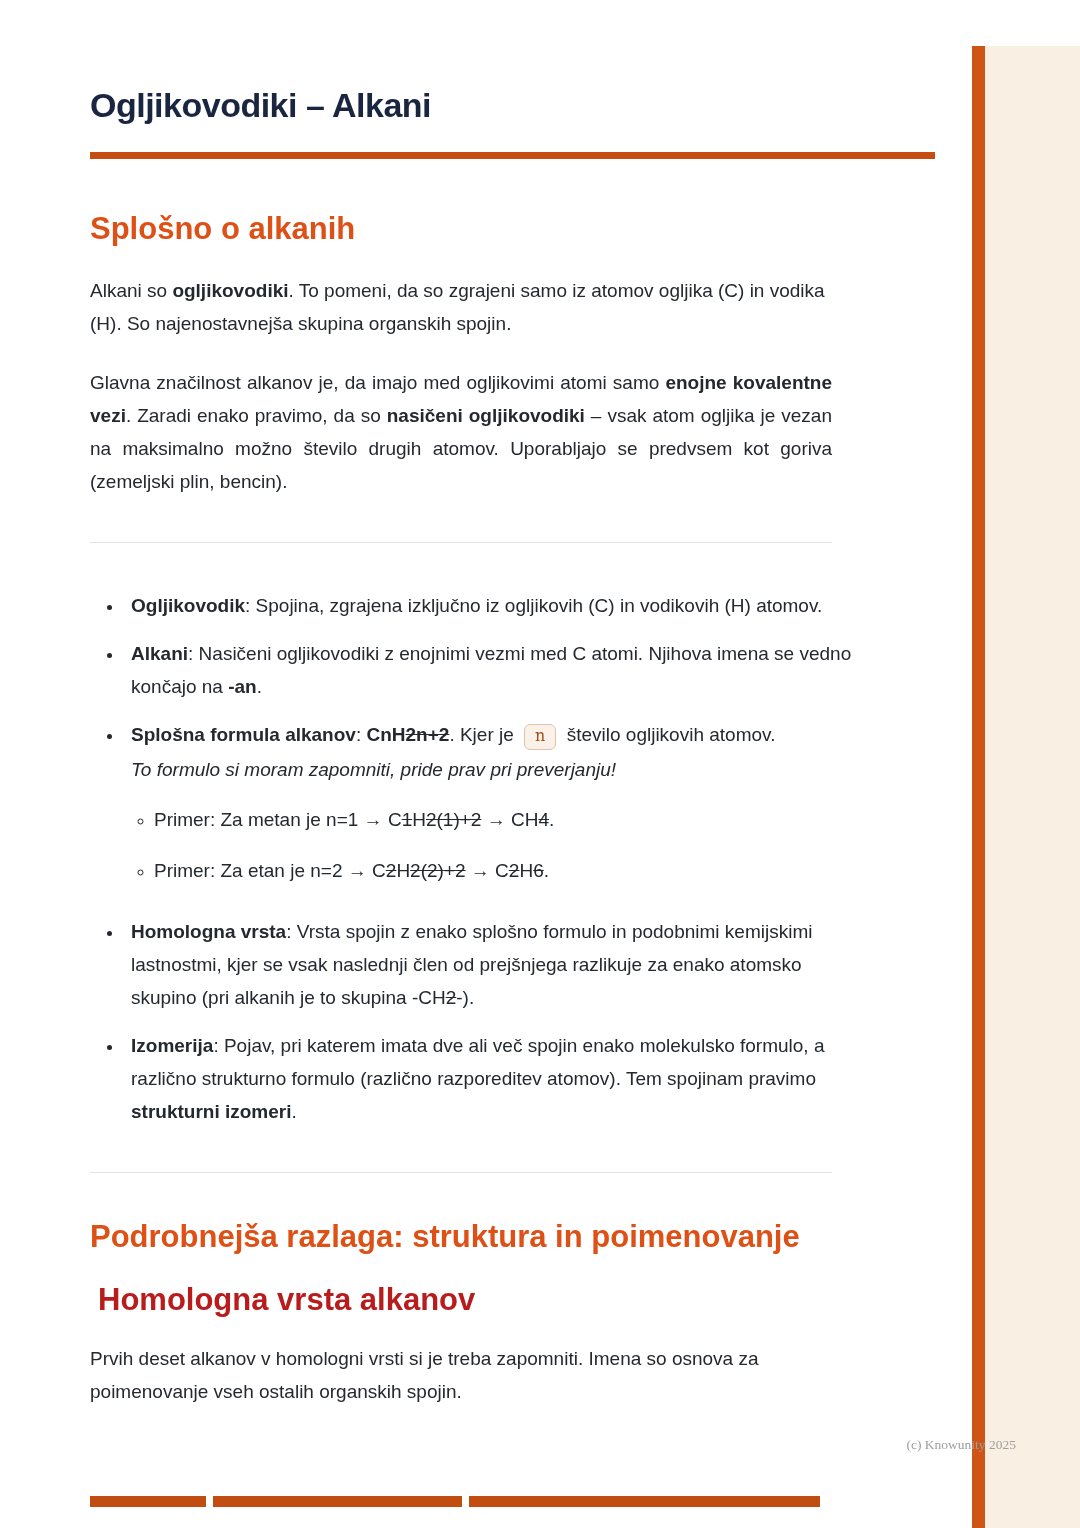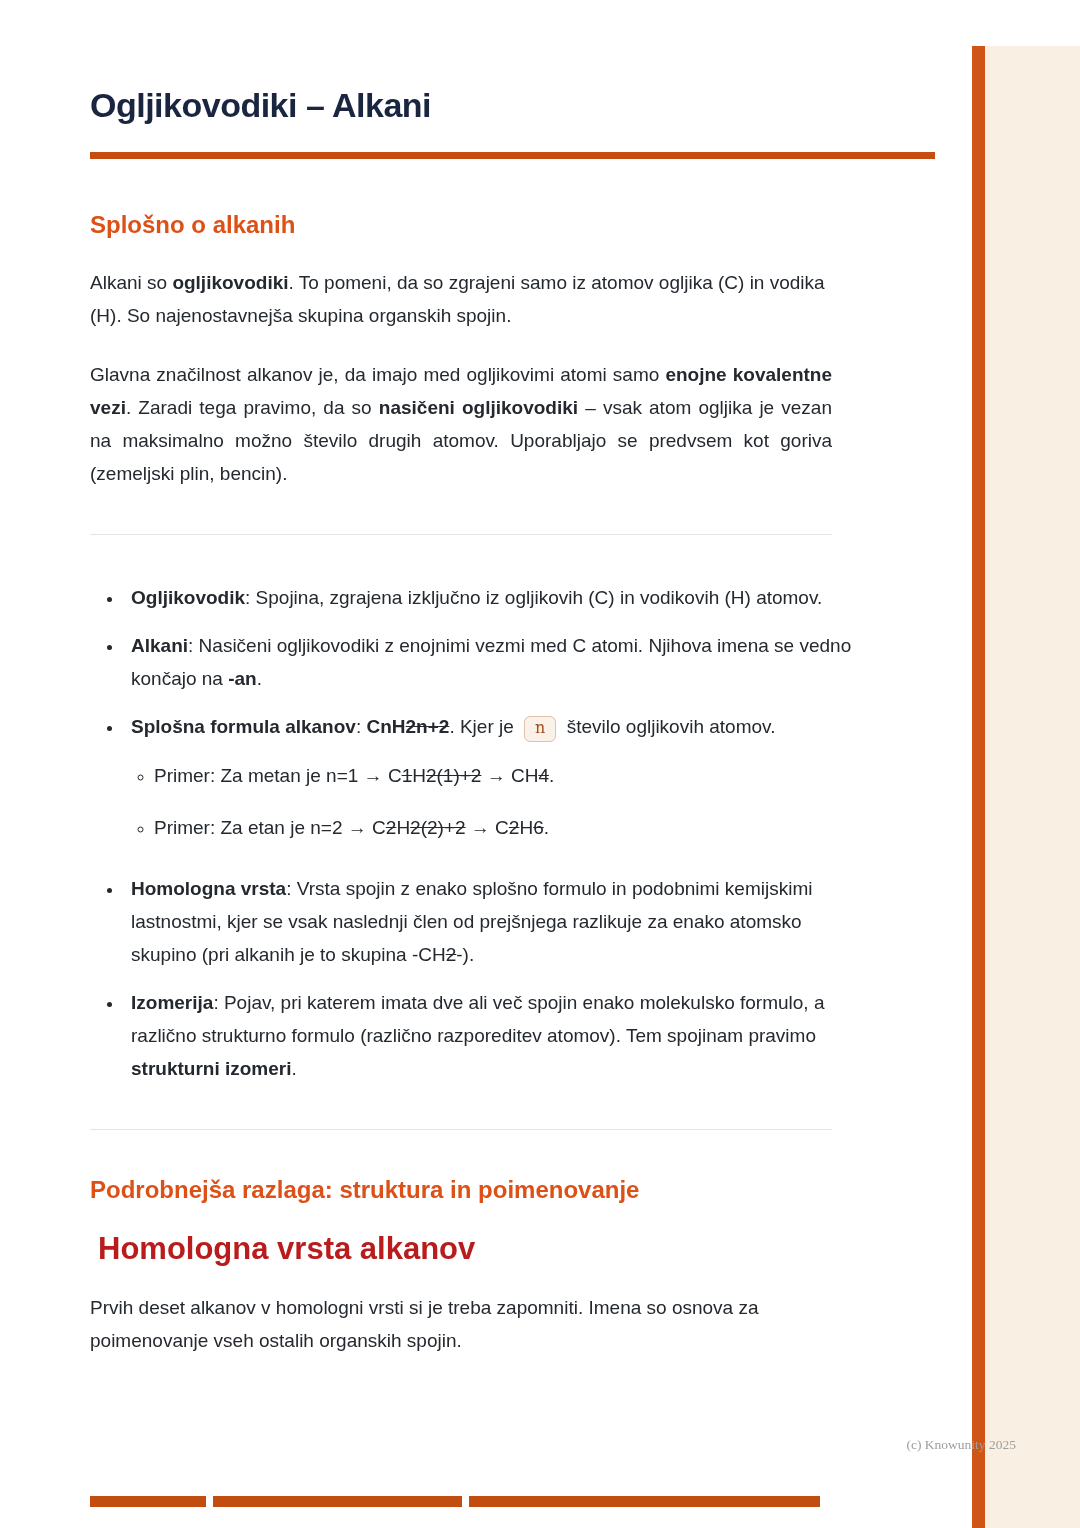--- a/index.html
+++ b/index.html
@@ -32,21 +32,21 @@
     letter-spacing: -0.5px;
     color: #1a2540;
   }
   .title-rule {
     width: 845px; height: 7px;
     background: #c64d12;
     margin: 0 0 52px 0;
   }
   h2 {
     margin: 0 0 27px 0;
-    font-size: 24px;
+    font-size: 31px;
     font-weight: 700;
     color: #dd5016;
   }
   h3 {
     margin: 16px 0 24px 8px;
     font-size: 31px;
     font-weight: 700;
     color: #b91c1c;
   }
   p {
@@ -118,34 +118,35 @@
 <div class="right-edge"></div>
 <div class="accent-stripe"></div>
 
 <div class="content">
 
   <h1>Ogljikovodiki – Alkani</h1>
   <div class="title-rule"></div>
 
   <h2>Splošno o alkanih</h2>
   <p><span>Alkani so </span><span class="b">ogljikovodiki</span><span>. To pomeni, da so zgrajeni samo iz atomov ogljika (C) in vodika (H). So najenostavnejša skupina organskih spojin.</span></p>
-  <p class="just"><span>Glavna značilnost alkanov je, da imajo med ogljikovimi atomi samo </span><span class="b">enojne kovalentne vezi</span><span>. Zaradi tega pravimo, da so </span><span class="b">nasičeni ogljikovodiki</span><span> – vsak atom ogljika je vezan na maksimalno možno število drugih atomov. Uporabljajo se predvsem kot goriva (zemeljski plin, bencin).</span></p>
+  <p class="just"><span>Glavna značilnost alkanov je, da imajo med ogljikovimi atomi samo </span><span class="b">enojne kovalentne vezi</span><span>. Zaradi enako pravimo, da so </span><span class="b">nasičeni ogljikovodiki</span><span> – vsak atom ogljika je vezan na maksimalno možno število drugih atomov. Uporabljajo se predvsem kot goriva (zemeljski plin, bencin).</span></p>
 
   <hr class="divider">
 
 
   <ul class="bullets">
     <li>
       <p><span class="b">Ogljikovodik</span><span>: Spojina, zgrajena izključno iz ogljikovih (C) in vodikovih (H) atomov.</span></p>
     </li>
     <li>
       <p><span class="b">Alkani</span><span>: Nasičeni ogljikovodiki z enojnimi vezmi med C atomi. Njihova imena se vedno končajo na </span><span class="b">-an</span><span>.</span></p>
     </li>
     <li class="has-sub">
       <p><span class="b">Splošna formula alkanov</span><span>: </span><span class="b">C</span><span class="b">n</span><span class="b">H</span><span class="b s">2n+2</span><span>. Kjer je </span><span class="code">n</span><span> število ogljikovih atomov.</span></p>
+      <p class="note"><span class="i">To formulo si moram zapomniti, pride prav pri preverjanju!</span></p>
       <ul class="sub">
         <li>
           <p><span>Primer: Za metan je n=1 → C</span><span class="s">1</span><span>H</span><span class="s">2(1)+2</span><span> → CH</span><span class="s">4</span><span>.</span></p>
         </li>
         <li>
           <p><span>Primer: Za etan je n=2 → C</span><span class="s">2</span><span>H</span><span class="s">2(2)+2</span><span> → C</span><span class="s">2</span><span>H</span><span class="s">6</span><span>.</span></p>
         </li>
       </ul>
     </li>
     <li>

